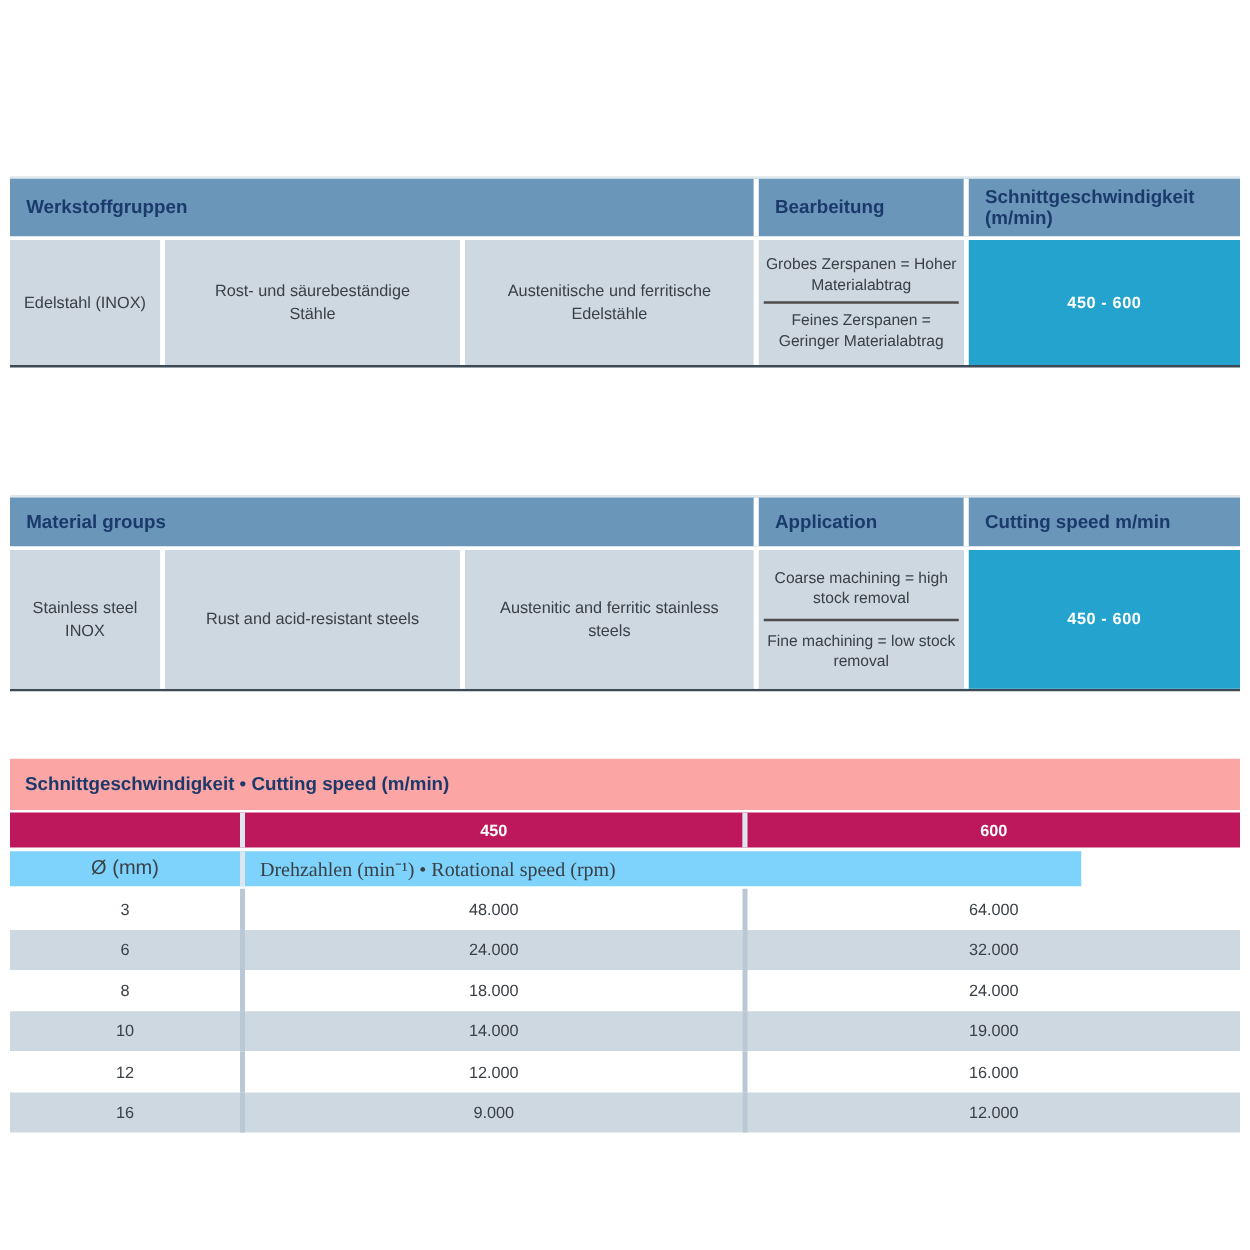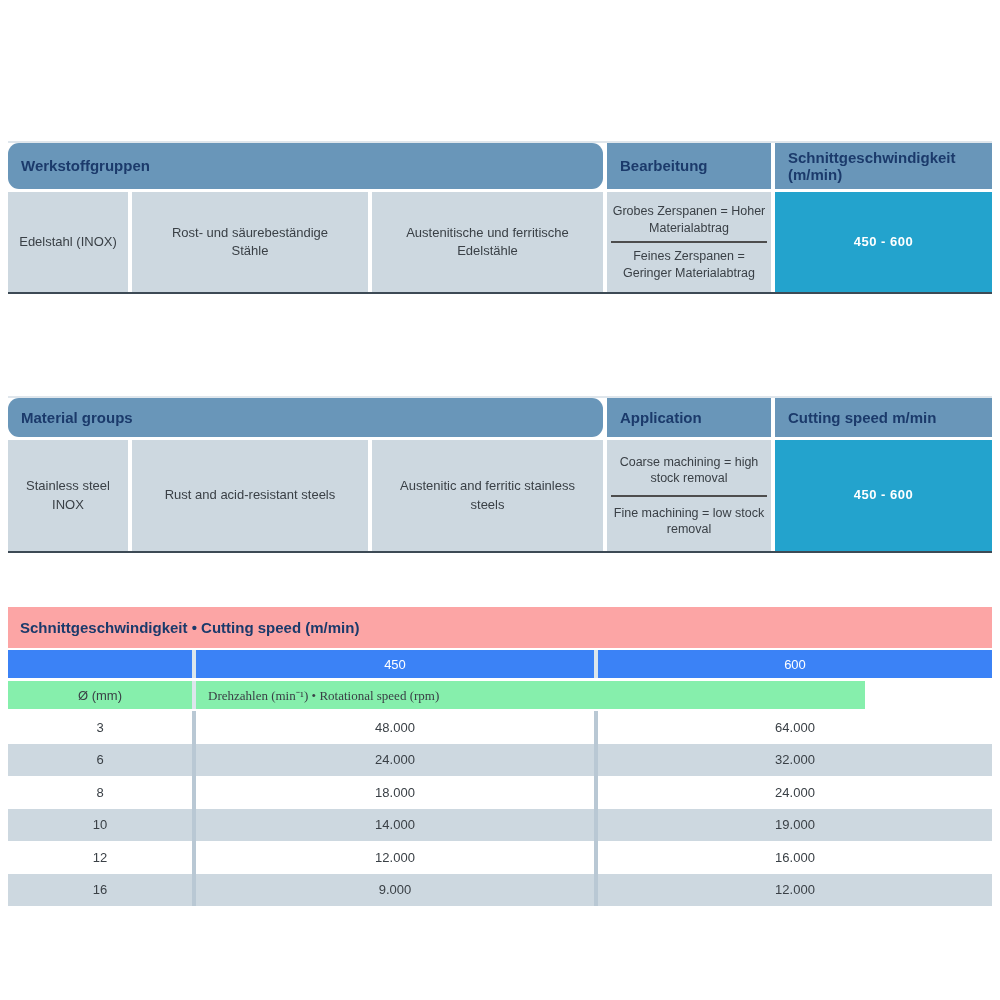--- a/index.html
+++ b/index.html
@@ -15,42 +15,42 @@
   .body-row{margin-top:3px;}
   .body-row .cell{background:#cdd8e0;color:#3a4046;font-size:13px;line-height:1.4;
                   display:flex;align-items:center;justify-content:center;
                   text-align:center;padding:0 20px;}
   .gapL{border-left:4px solid #ffffff;}
   .w-c1{width:120px;}
   .w-c2{width:240px;}
   .w-c3{width:235px;}
   .w-c4{width:168px;}
   .w-c5{width:221px;}
-  .w-h123{width:595px;border-radius:11px;}
+  .w-h123{width:595px;}
   .t1 .hdr-row .cell{height:46px;}
   .t1 .body-row .cell{height:100px;}
   .t2 .hdr-row .cell{height:39px;}
   .t2 .body-row .cell{height:111px;}
   .app-col{flex-direction:column;padding:6px 4px !important;}
   .app-sub{flex:1;display:flex;align-items:center;justify-content:center;
            text-align:center;font-size:12.5px;line-height:1.3;width:100%;}
   .app-sep{height:2px;width:100%;background:#4d4d4d;flex:0 0 auto;}
   .cyan-cell{background:#23a3cd !important;color:#ffffff !important;
              font-weight:bold;font-size:14px;letter-spacing:0.5px;}
   .darkline{height:2px;background:#3d4a55;}
   .topline{height:2px;background:#dfe6ec;}
 
   
   .t3-title{height:41px;background:#fca5a5;color:#1b3a6b;font-weight:bold;
             font-size:15px;display:flex;align-items:center;padding:0 12px;}
   .t3-cyan{margin-top:2px;height:28px;}
-  .t3-cyan .cell{background:#3b82f6;color:#ffffff;font-weight:normal;font-size:13px;
+  .t3-cyan .cell{background:#be185d;color:#ffffff;font-weight:bold;font-size:13px;
                  display:flex;align-items:center;justify-content:center;}
   .t3-sub{margin-top:3px;height:28px;}
-  .t3-sub .cell{background:#86efac;color:#3a4046;font-size:13px;
+  .t3-sub .cell{background:#7dd3fc;color:#3a4046;font-size:16px;
                 display:flex;align-items:center;}
   .t3-data{height:32.5px;}
   .t3-data .cell{color:#3a4046;font-size:13px;display:flex;align-items:center;
                  justify-content:center;}
   .t3-data:nth-of-type(odd) .cell{background:#ffffff;}
   .band .cell{background:#cdd8e0 !important;}
   .white .cell{background:#ffffff;}
   .t3-c1{width:184px;}
   .t3-c2{width:402px;}
   .t3-c3{width:398px;}

